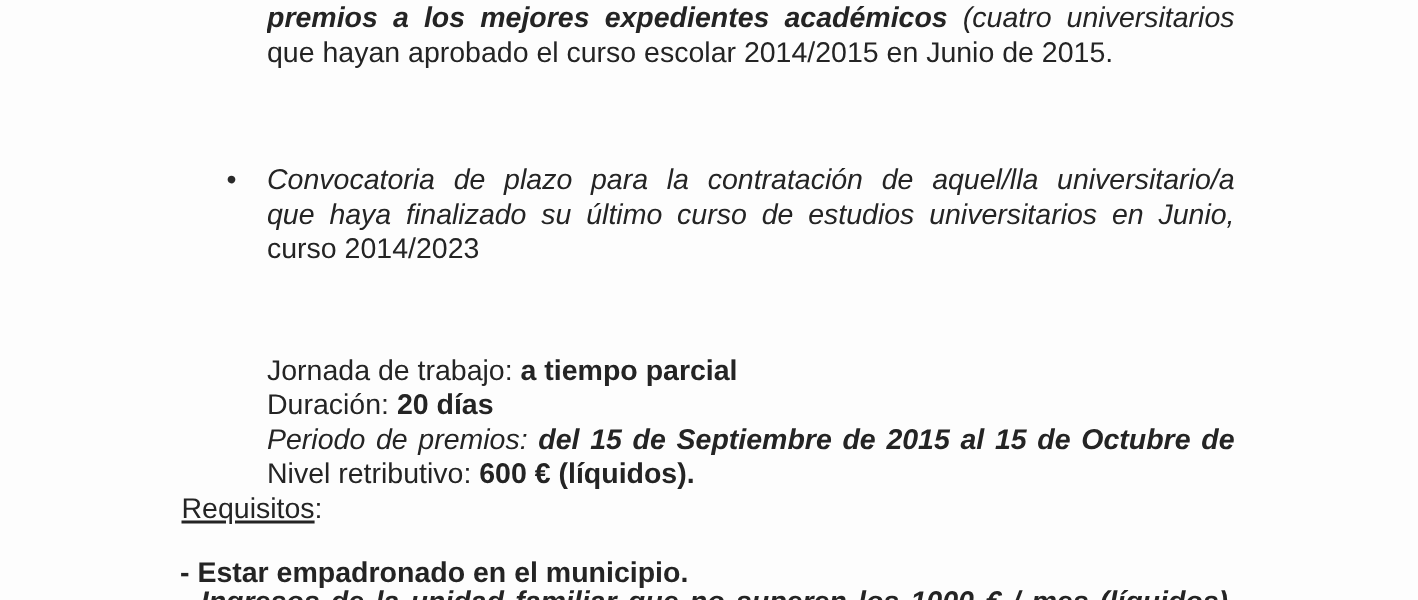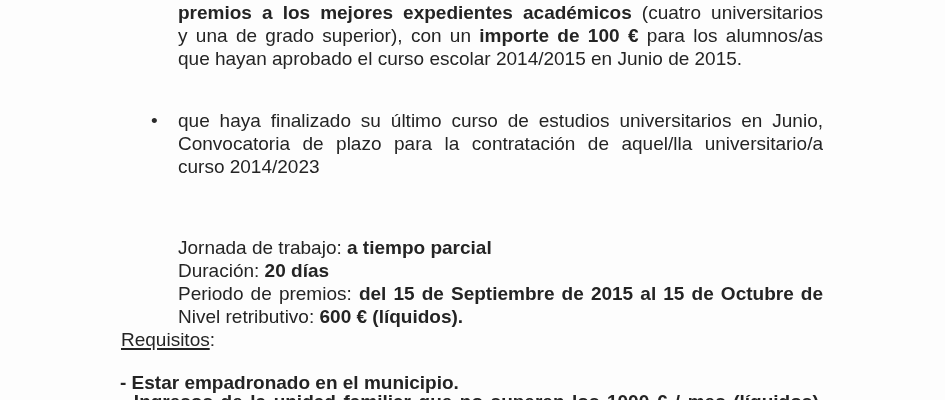--- a/index.html
+++ b/index.html
@@ -17,21 +17,21 @@
     inset: 0;
     filter: blur(0.3px);
   }
   .block {
     position: absolute;
     font-size: 19px;
     line-height: 23px;
   }
   .line { height: 23px; overflow: hidden; }
   
-  .jl { text-align: justify; text-align-last: justify; }
+  .jl { text-align: justify; text-align-last: justify; font-style: italic; }
   .b { font-weight: bold; }
   .bullet-marker {
     position: absolute;
     left: 151px;
     top: 109px;
     font-size: 19px;
     line-height: 23px;
     color: #2a2a2a;
   }
   .heading-underlined {
@@ -47,29 +47,28 @@
   .req-item-2        { left: 120px; top: 390px; width: 704px; }
 </style>
 </head>
 <body>
 
 <div class="page">
   <div class="content">
 
     <div class="block intro-paragraph">
       <div class="line jl"><span class="b">premios a los mejores expedientes académicos</span><span> (cuatro universitarios</span></div>
-      <div class="line jl"><span>y una de grado superior), con un </span><span class="b">importe de 100 €</span><span> para los alumnos/as</span></div>
       <div class="line"><span>que hayan aprobado el curso escolar 2014/2015 en Junio de 2015.</span></div>
     </div>
 
     <span class="bullet-marker">•</span>
 
     <div class="block bullet-paragraph">
+      <div class="line jl">Convocatoria de plazo para la contratación de aquel/lla universitario/a</div>
       <div class="line jl">que haya finalizado su último curso de estudios universitarios en Junio,</div>
-      <div class="line jl">Convocatoria de plazo para la contratación de aquel/lla universitario/a</div>
       <div class="line">curso 2014/2023</div>
     </div>
 
     <div class="block job-details">
       <div class="line"><span>Jornada de trabajo: </span><span class="b">a tiempo parcial</span></div>
       <div class="line"><span>Duración: </span><span class="b">20 días</span></div>
       <div class="line jl"><span>Periodo de premios: </span><span class="b">del 15 de Septiembre de 2015 al 15 de Octubre de</span></div>
       <div class="line"><span>Nivel retributivo: </span><span class="b">600 € (líquidos).</span></div>
     </div>
 

